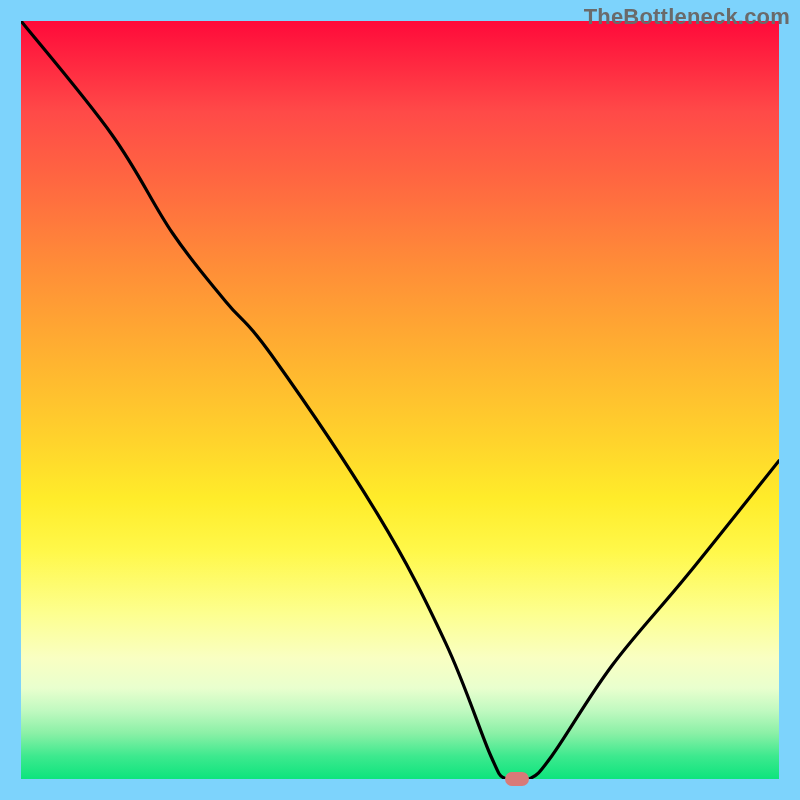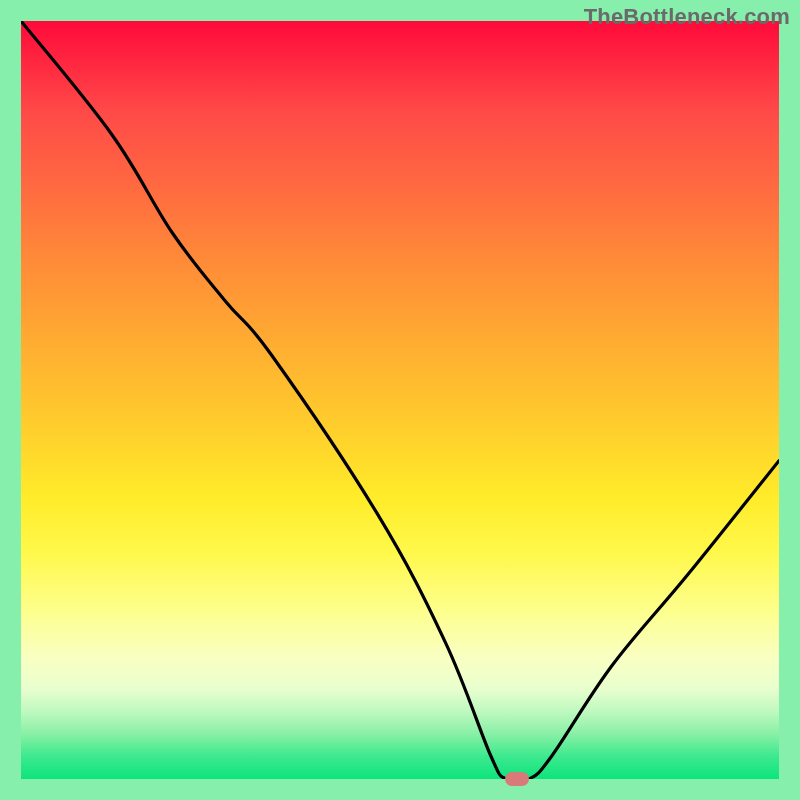--- a/index.html
+++ b/index.html
@@ -8,21 +8,21 @@
     width: 800px;
     height: 800px;
     background: #000;
     overflow: hidden;
     font-family: Arial, Helvetica, sans-serif;
   }
   .frame {
     position: relative;
     width: 800px;
     height: 800px;
-    background: #86efac;
+    background: #7dd3fc;
   }
   .watermark {
     position: absolute;
     top: 4px;
     right: 10px;
     color: #6a6a6a;
     font-size: 22px;
     font-weight: 600;
     letter-spacing: 0.2px;
     z-index: 20;

